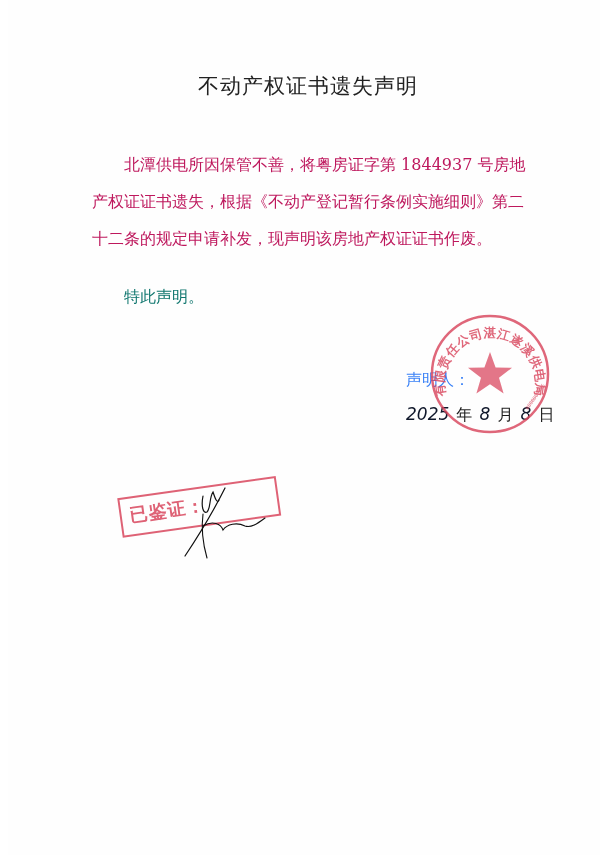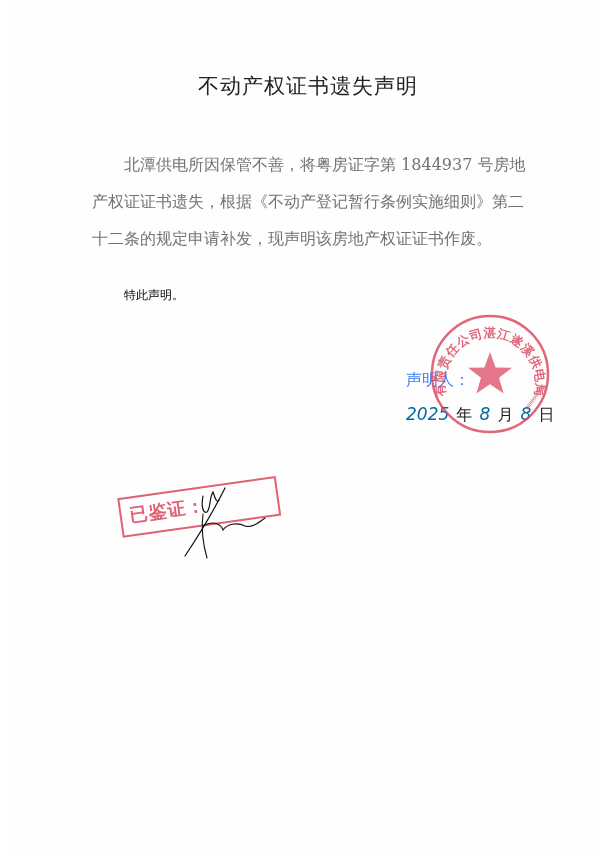--- a/index.html
+++ b/index.html
@@ -32,53 +32,53 @@
       letter-spacing: 1px;
       color: #222;
     }
     .body-text {
       position: absolute;
       left: 84px;
       top: 146px;
       width: 440px;
       font-size: 16px;
       line-height: 37px;
-      color: #737373;
+      color: #be185d;
     }
     .body-text p {
       margin: 0;
       text-indent: 32px;
     }
     .closing {
       position: absolute;
       left: 116px;
       top: 287px;
-      font-size: 12px;
-      color: #000000;
+      font-size: 16px;
+      color: #0f766e;
     }
     .declarant {
       position: absolute;
       left: 398px;
       top: 370px;
       font-size: 16px;
       color: #3b82f6;
     }
     .date-line {
       position: absolute;
       left: 398px;
       top: 404px;
       font-size: 16px;
       color: #1c1c1c;
       white-space: nowrap;
     }
     .hand {
       font-family: "DejaVu Sans", "Liberation Sans", sans-serif;
       font-style: italic;
       font-size: 17px;
-      color: #0369a1;
+      color: #0f172a;
     }
     .date-line .unit {
       margin: 0 2px;
     }
     
     .seal {
       position: absolute;
       left: 420px;
       top: 312px;
       width: 124px;

